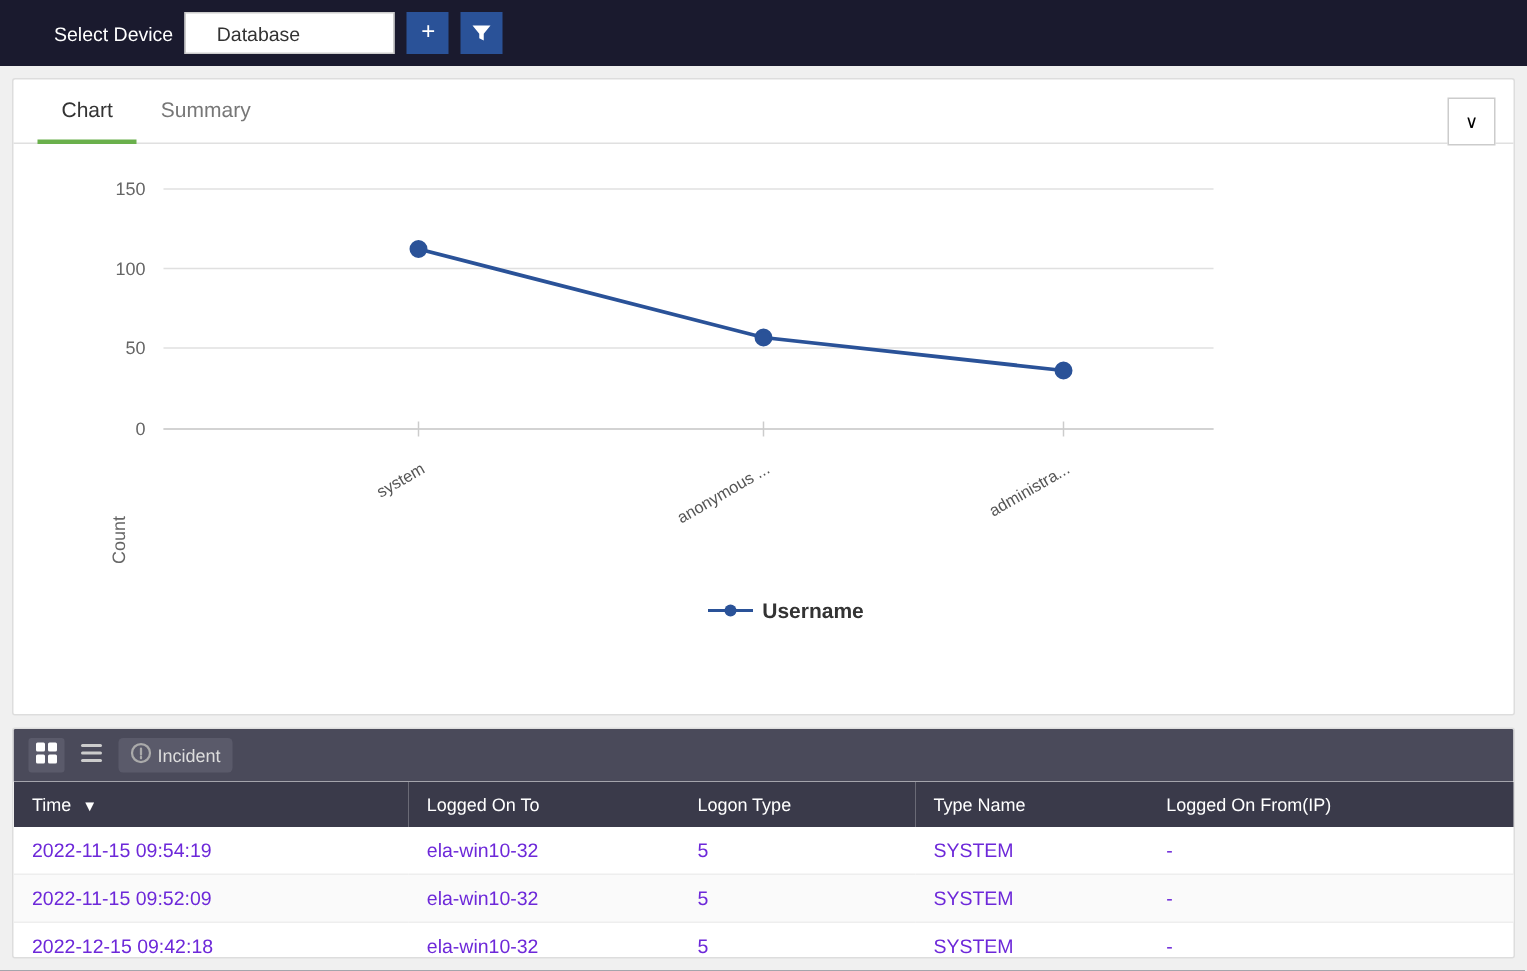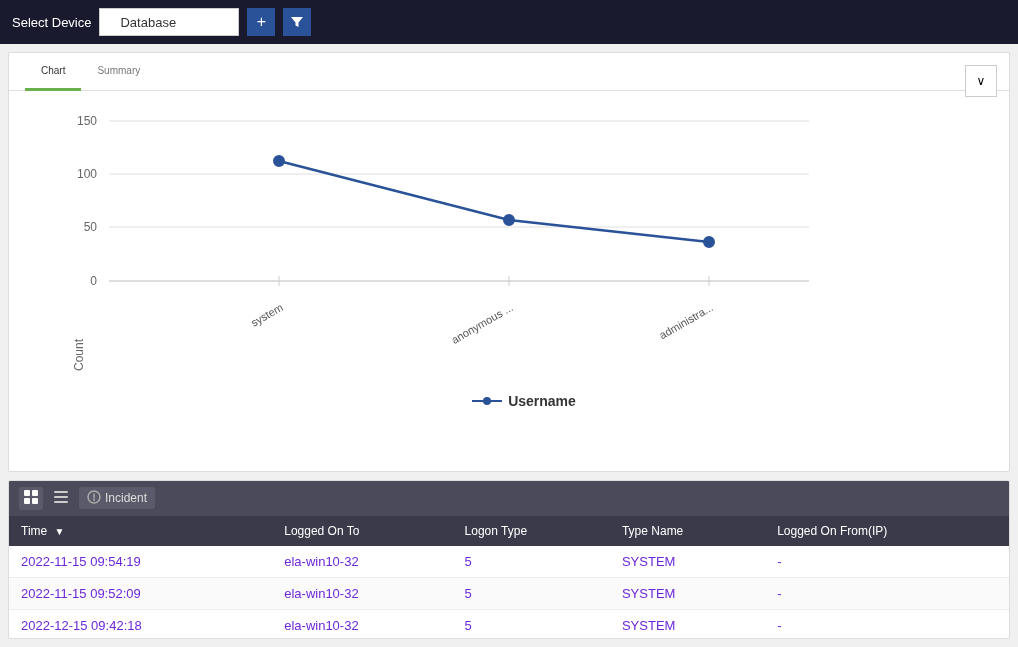--- a/index.html
+++ b/index.html
@@ -6,20 +6,21 @@
     body { font-family: Arial, sans-serif; background: #1a1a2e; width: 1018px; height: 647px; overflow: hidden; }
 
     
     .header-bar {
       background: #1a1a2e;
       display: flex;
       align-items: center;
       padding: 6px 12px;
       gap: 8px;
       height: 44px;
+      margin-left: 24px;
     }
     .select-device-label {
       color: #fff;
       font-size: 13px;
       white-space: nowrap;
     }
     .device-input {
       background: #fff;
       border: 1px solid #ccc;
       padding: 4px 20px;
@@ -75,21 +76,21 @@
 
     
     .tabs {
       display: flex;
       padding: 0 16px;
       border-bottom: 1px solid #e0e0e0;
       position: relative;
     }
     .tab {
       padding: 12px 16px;
-      font-size: 10px;
+      font-size: 14px;
       cursor: pointer;
       color: #555;
       border-bottom: 3px solid transparent;
       margin-bottom: -1px;
     }
     .tab.active {
       color: #333;
       border-bottom: 3px solid #6ab04c;
       font-weight: 500;
     }

